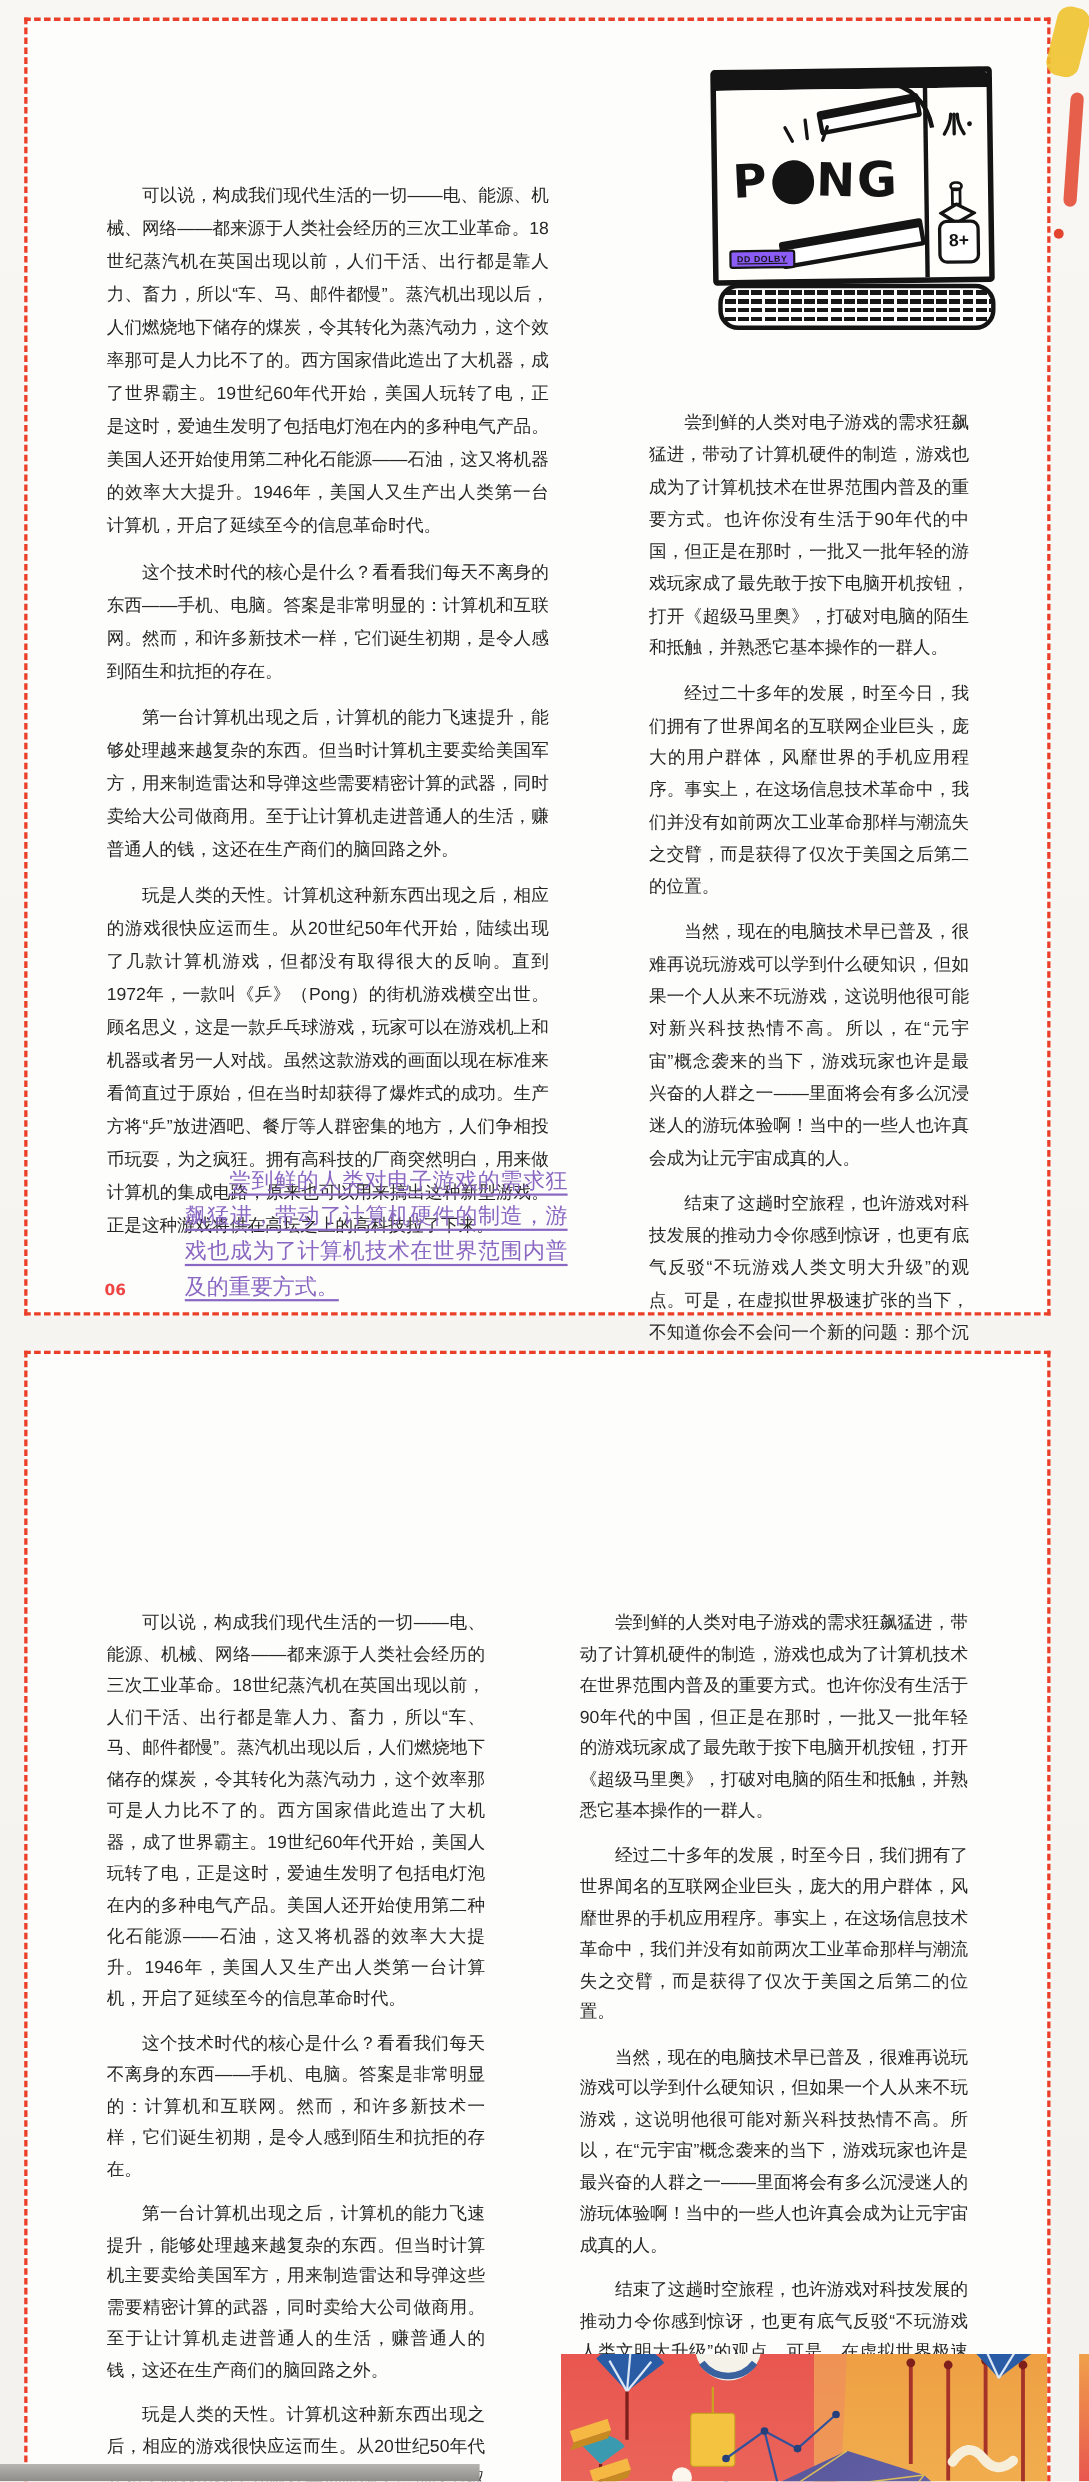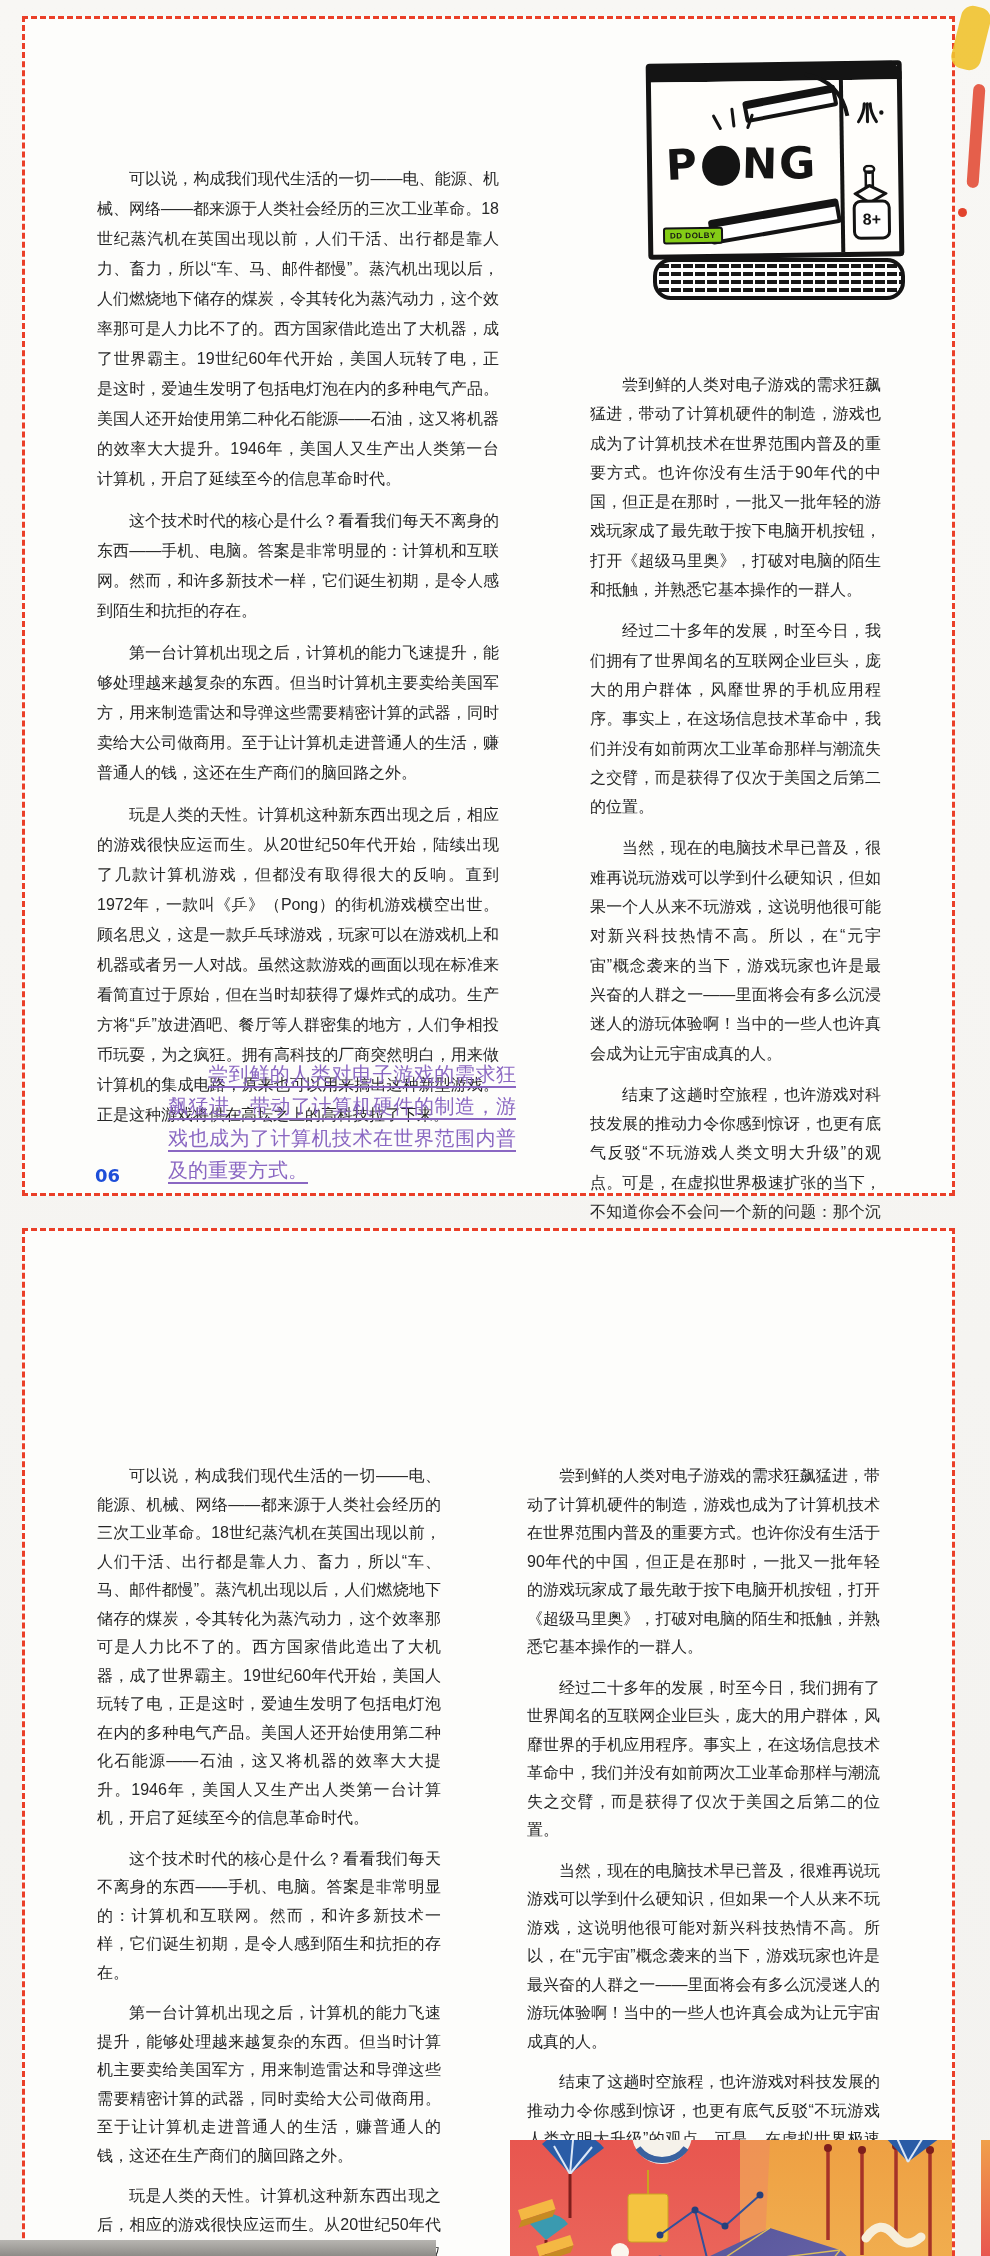--- a/index.html
+++ b/index.html
@@ -12,22 +12,22 @@
   .page-bottom{top:1228px;height:1100px;border-bottom:none;}
   .col{position:absolute;text-align:justify;}
   .col p{margin:12px;text-indent:2em;}
   .col-tl{left:60px;top:133px;width:426px;font-size:16px;line-height:30px;}
   .col-tr{left:553px;top:339px;width:315px;font-size:16px;line-height:29.3px;}
   .col-bl{left:60px;top:219px;width:368px;font-size:16px;line-height:28.5px;}
   .col-br{left:490px;top:219px;width:377px;font-size:16px;line-height:28.5px;}
   .pull-quote{position:absolute;left:143px;top:1039px;width:348px;font-size:20px;
     line-height:32px;text-align:justify;text-indent:2em;color:var(--quote,#8a67c2);
     text-decoration:underline;text-decoration-thickness:1.5px;text-underline-offset:5px;}
-  .page-num{position:absolute;left:70px;top:1146px;font-size:18px;font-weight:bold;
-    color:#1d4ed8;font-family:"DejaVu Sans",sans-serif;}
+  .page-num{position:absolute;left:70px;top:1146px;font-size:14px;font-weight:bold;
+    color:#ef4444;font-family:"DejaVu Sans",sans-serif;}
   
   .pong{position:absolute;left:620px;top:33px;width:262px;height:250px;}
   .pong-box{position:absolute;left:2px;top:10px;width:246px;height:186px;
     border:5px solid #141414;border-radius:4px;background:#fffefb;transform:rotate(-0.8deg);}
   .pong-lid{position:absolute;left:-5px;top:-5px;width:256px;height:19px;background:#141414;
     clip-path:polygon(0 100%,2% 15%,96% 0,100% 60%,100% 100%);}
   .pong-title{position:absolute;left:14px;top:72px;font-family:"DejaVu Sans",sans-serif;
     font-weight:900;font-size:42px;letter-spacing:3px;color:#141414;}
   .pong-title .lt{display:inline-block;transform:rotate(-2deg);}
   .pong-title .lt:nth-child(3){transform:rotate(2deg);}
@@ -42,21 +42,21 @@
   .bar1{left:92px;top:26px;width:86px;height:10px;transform:rotate(-10deg);}
   .bar2{left:56px;top:142px;width:124px;height:13px;transform:rotate(-9deg);}
   .side-panel{position:absolute;top:13px;right:0;bottom:0;width:54px;border-left:4px solid #141414;}
   .swoosh{position:absolute;right:44px;top:6px;}
   .atari{position:absolute;right:12px;top:22px;}
   .joystick{position:absolute;right:11px;top:86px;}
   .age-badge{position:absolute;right:8px;bottom:12px;width:32px;height:34px;border:3px solid #141414;
     border-radius:8px;font-weight:900;font-size:16px;display:flex;align-items:center;
     justify-content:center;color:#141414;background:#fff;}
   .dolby{position:absolute;left:10px;bottom:10px;border:2px solid #141414;border-radius:3px;
-    font-size:8px;font-weight:bold;letter-spacing:0.5px;padding:2px 5px;color:#141414;background:#84cc16;}
+    font-size:8px;font-weight:bold;letter-spacing:0.5px;padding:2px 5px;color:#141414;background:#8b5cf6;text-decoration:underline;}
   .pong-shadow{position:absolute;left:8px;right:2px;bottom:2px;height:34px;border:4px solid #141414;
     border-radius:18px;background-color:#fff;background-image:
     repeating-linear-gradient(90deg,#fff 0 2px,rgba(255,255,255,0) 2px 12px),
     repeating-linear-gradient(180deg,#fff 0 2px,#171717 2px 6px,#fff 6px 8px);}
   
   .metaverse{position:absolute;left:485px;top:909px;width:442px;height:420px;overflow:hidden;}
   
   .artifact{position:absolute;}
   .smudge-yellow{left:956px;top:6px;width:30px;height:64px;background:#f0c22f;
     border-radius:12px;transform:rotate(14deg);opacity:.9;}

